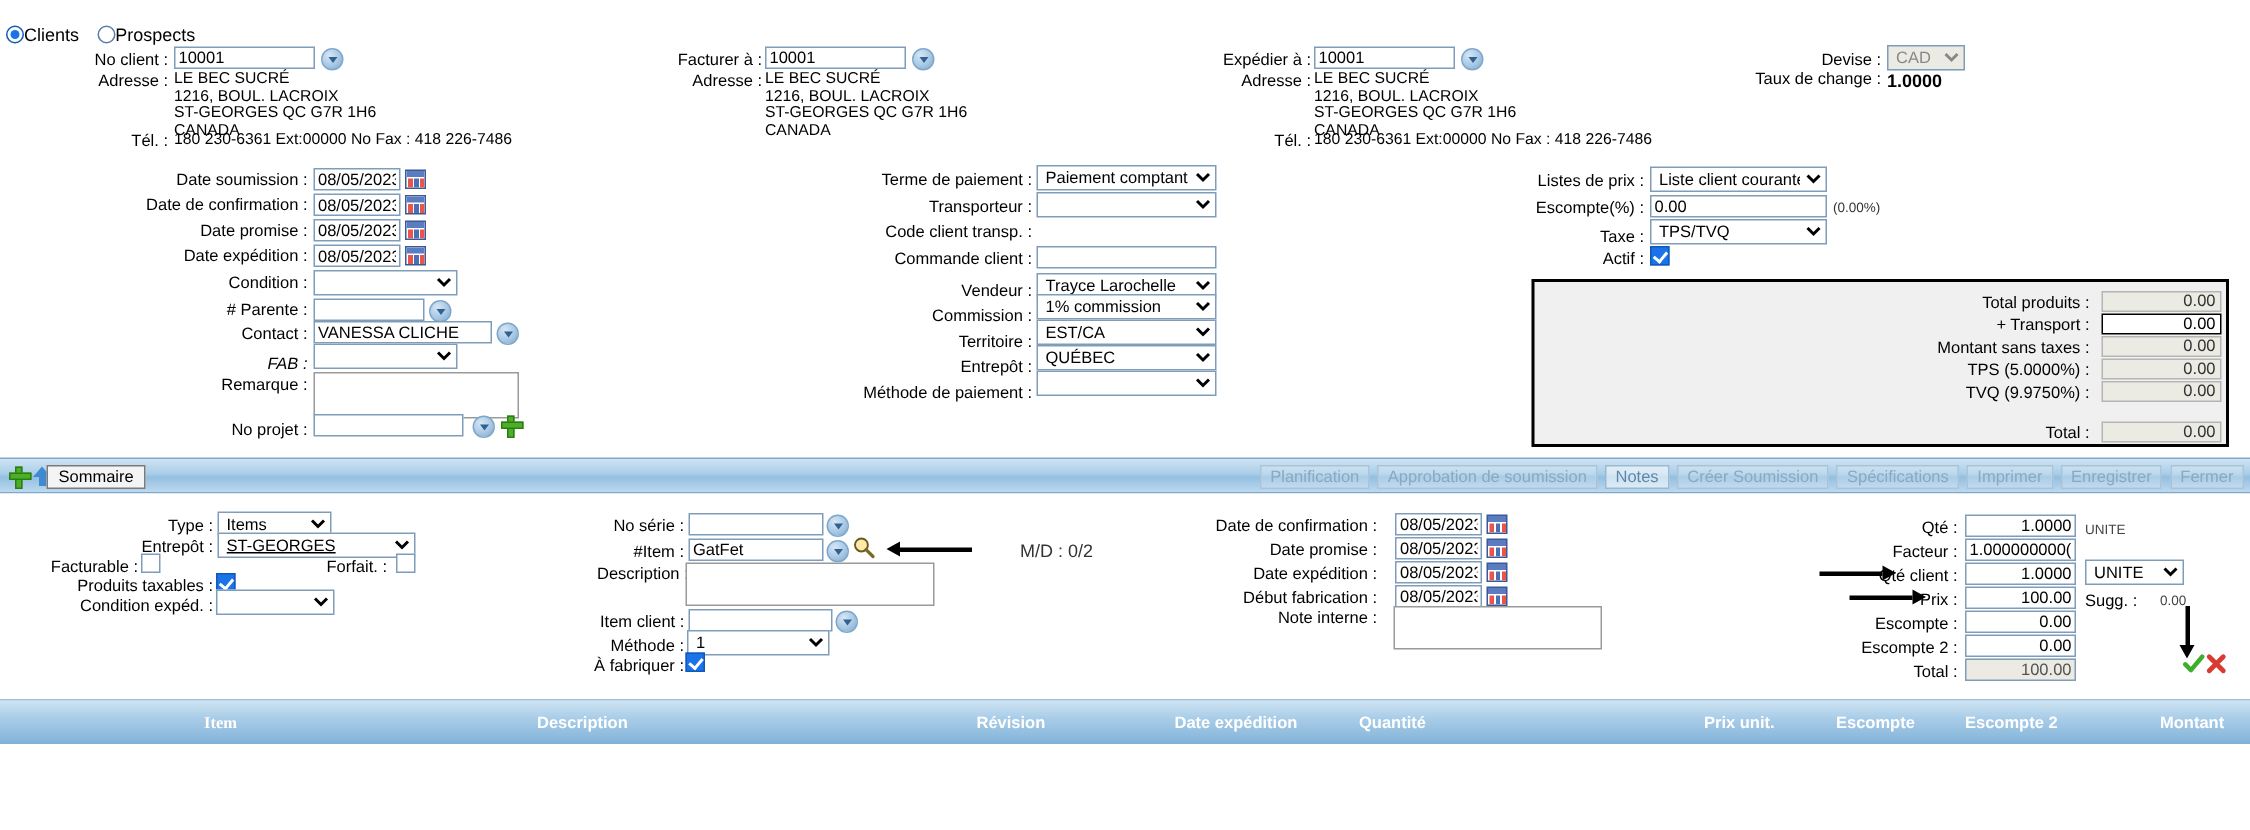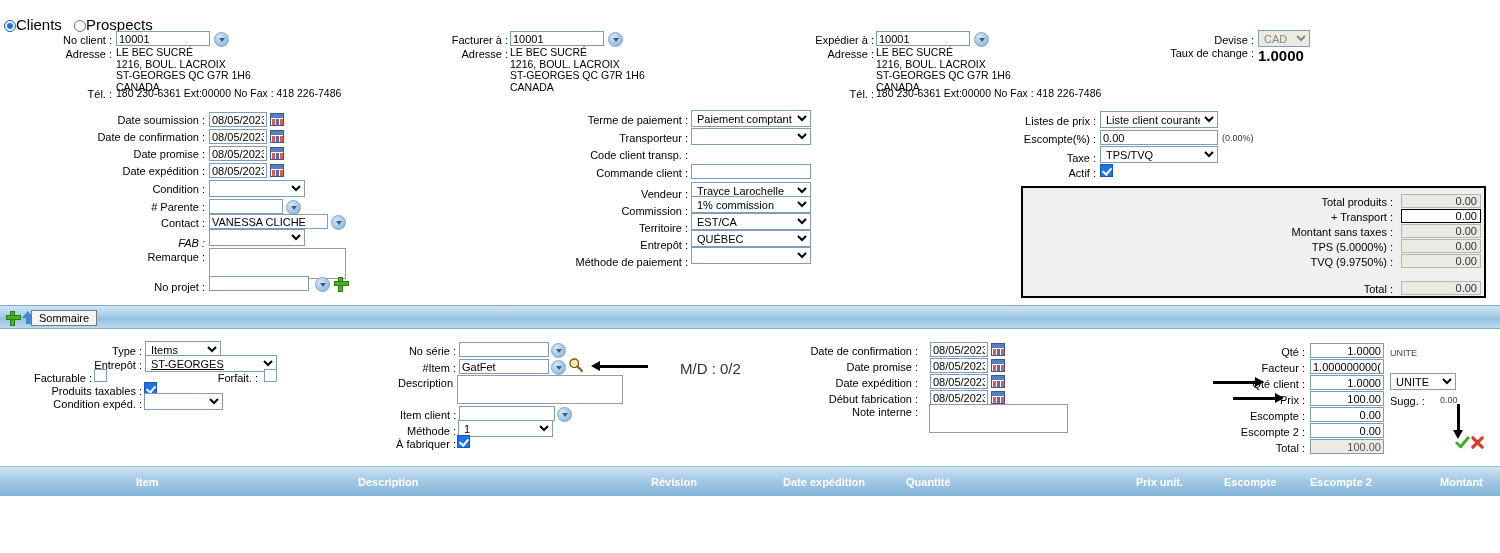--- a/index.html
+++ b/index.html
@@ -9,21 +9,21 @@
     background: #ffffff;
     font-family: "Liberation Sans", sans-serif;
     font-size: 11px;
     color: #000;
     overflow: hidden;
   }
   .page { position: relative; width: 1500px; height: 553px; }
 
   
   .lbl { font-size: 11px; color: #000; text-align: right; white-space: nowrap; }
-  .val { font-size: 15px; color: #000; white-space: nowrap; }
+  .val { font-size: 12px; color: #000; white-space: nowrap; }
   input.tb {
     font-family: "Liberation Sans", sans-serif;
     font-size: 11px;
     height: 15px;
     padding: 0 2px;
     border: 1px solid #7f9db9;
     background: #fff;
     color: #000;
     outline: none;
   }
@@ -359,20 +359,30 @@
       <div class="abs lbl" style="left:190px; top:95px; width:180px;">Total :</div>
       <div class="abs tot-val" style="left:378px; top:93px;">0.00</div>
     </div>
   </div>
 
   <div class="toolbar">
     <span class="plus abs" style="left:6px; top:5px;"></span>
     <span class="uparrow abs" style="left:22px; top:5px;"></span>
     <div class="sommaire-tab">Sommaire</div>
 
+    <div class="abs" style="right:4px; top:4px; white-space:nowrap;">
+      <span class="tbtn">Planification</span>
+      <span class="tbtn">Approbation de soumission</span>
+      <span class="tbtn on">Notes</span>
+      <span class="tbtn">Créer Soumission</span>
+      <span class="tbtn">Spécifications</span>
+      <span class="tbtn">Imprimer</span>
+      <span class="tbtn">Enregistrer</span>
+      <span class="tbtn">Fermer</span>
+    </div>
   </div>
 
   <div class="detail">
 
     <div class="abs lbl" style="left:60px; top:16px; width:82px;">Type :</div>
     <select class="sel abs" style="left:145px; top:12px; width:76px;"><option>Items</option></select>
 
     <div class="abs lbl" style="left:60px; top:30px; width:82px;">Entrepôt :</div>
     <select class="sel abs" style="left:145px; top:26px; width:132px;text-decoration:underline;"><option>ST-GEORGES</option></select>
 
@@ -472,21 +482,21 @@
       </svg>
     </span>
     <span class="abs" style="left:1470px; top:106px;">
       <svg width="15" height="15" viewBox="0 0 16 16">
         <path d="M3 3 L13 13 M13 3 L3 13" stroke="#d93b33" stroke-width="3.4" fill="none" stroke-linecap="round"></path>
       </svg>
     </span>
   </div>
 
   <div class="grid-head">
-    <span class="gh" style="left:136px;">Item</span>
+    <span class="gh" style="left:136px;font-family:Liberation Serif, serif;">Item</span>
     <span class="gh" style="left:358px;">Description</span>
     <span class="gh" style="left:651px;">Révision</span>
     <span class="gh" style="left:783px;">Date expédition</span>
     <span class="gh" style="left:906px;">Quantité</span>
     <span class="gh" style="left:1136px;">Prix unit.</span>
     <span class="gh" style="left:1224px;">Escompte</span>
     <span class="gh" style="left:1310px;">Escompte 2</span>
     <span class="gh" style="left:1440px;">Montant</span>
   </div>
 

